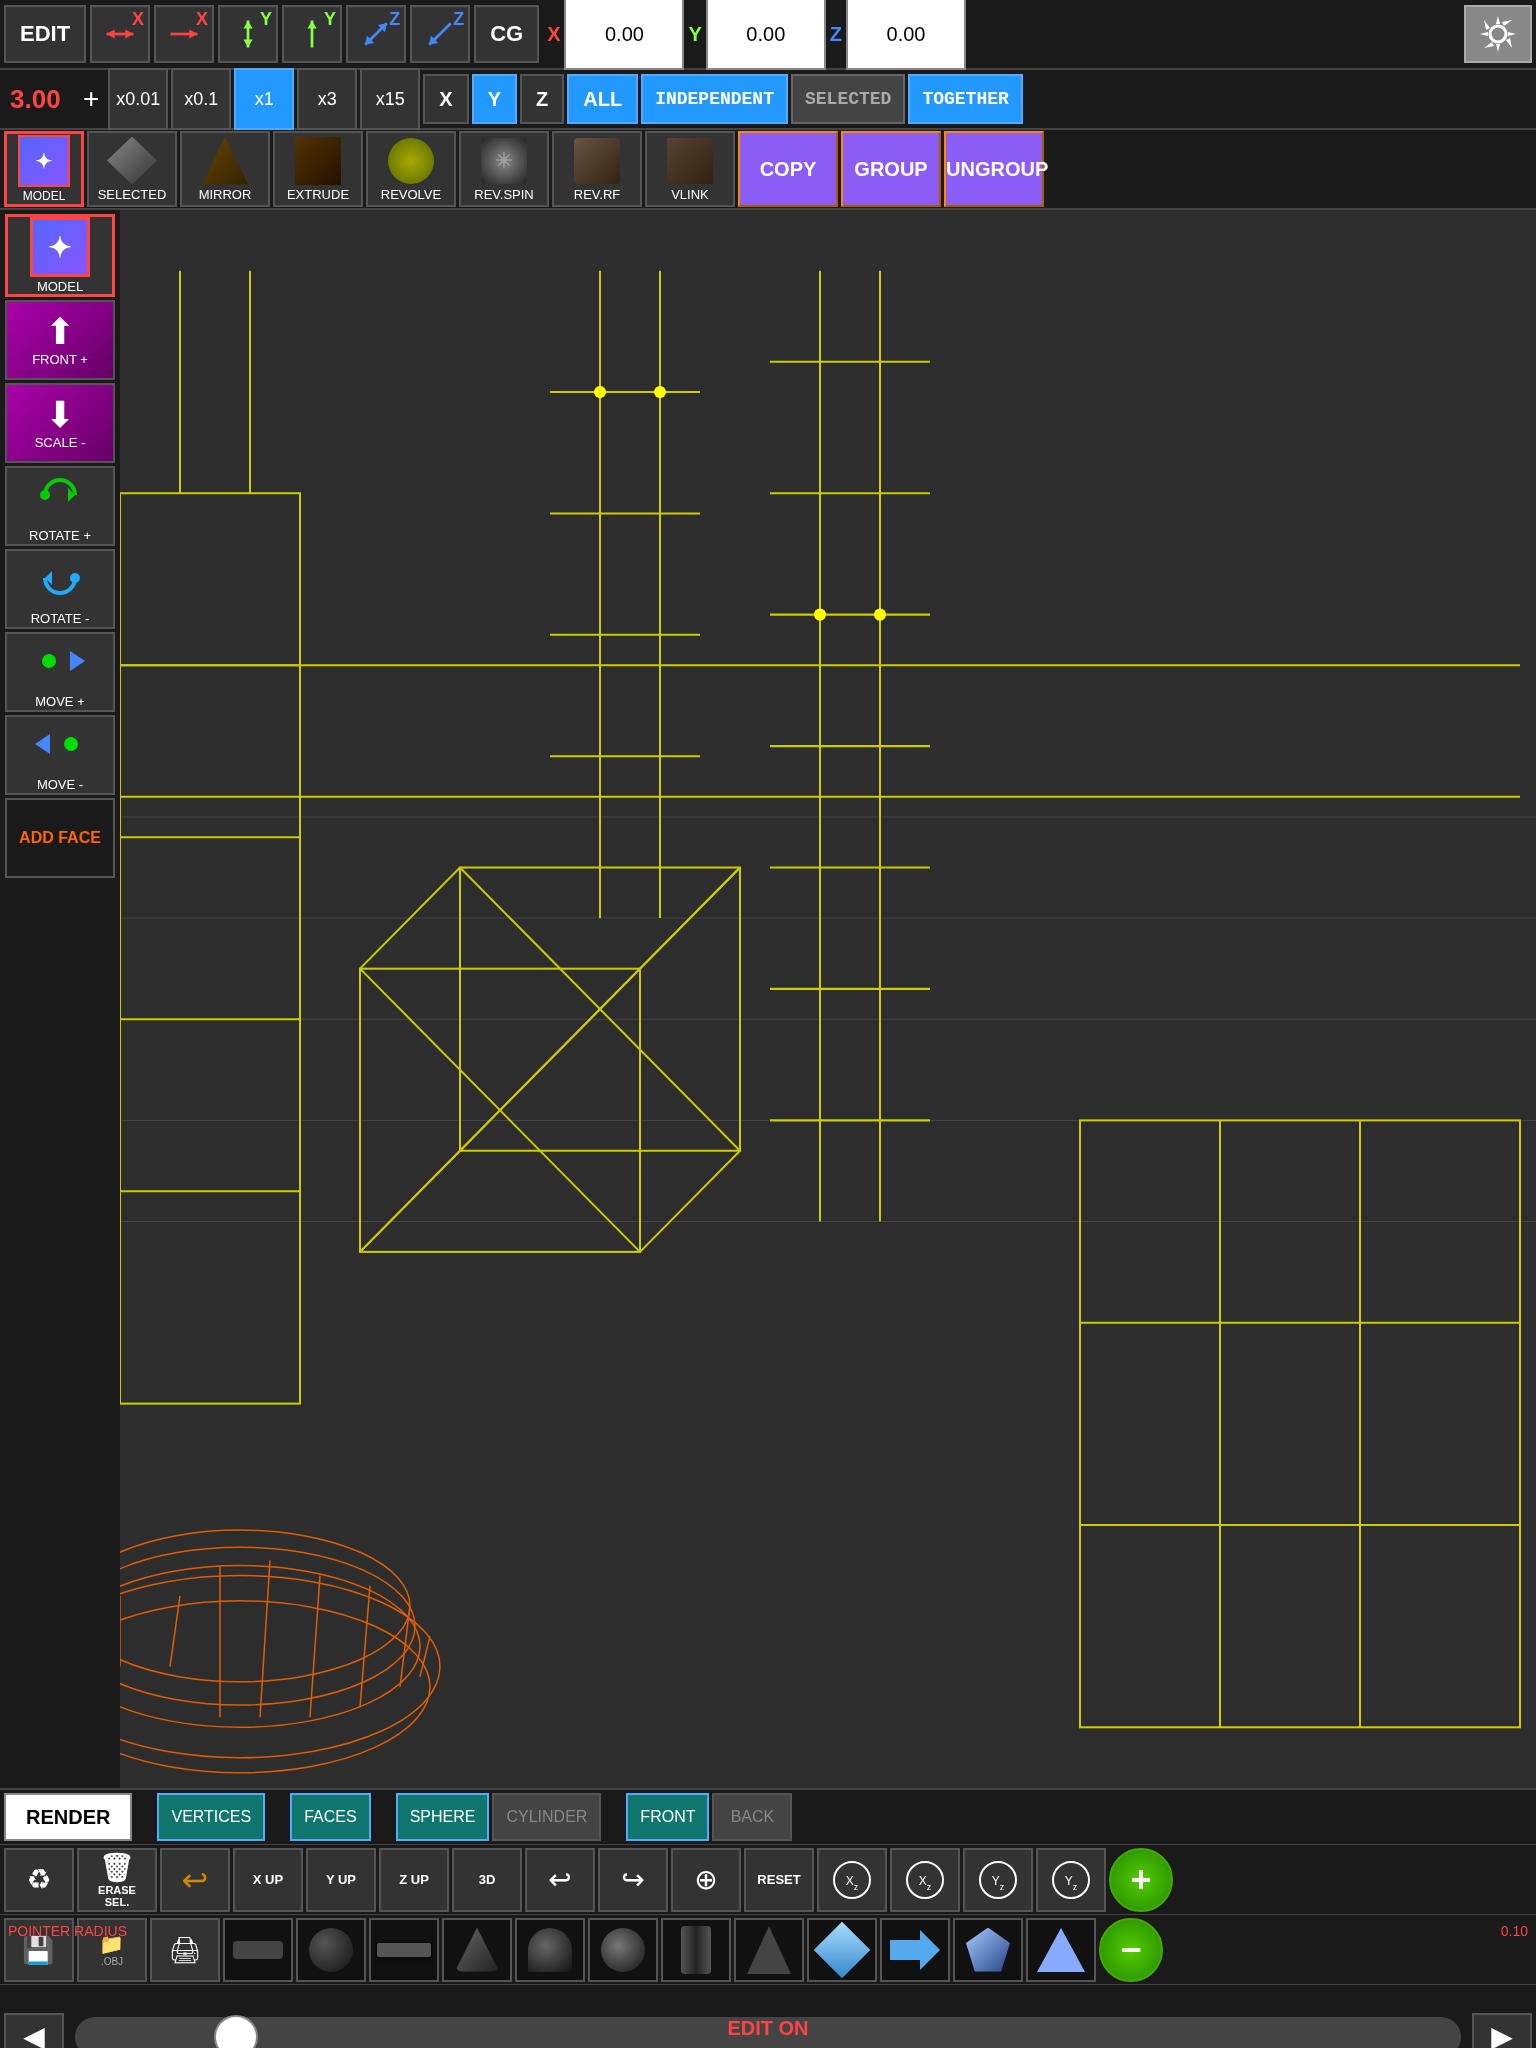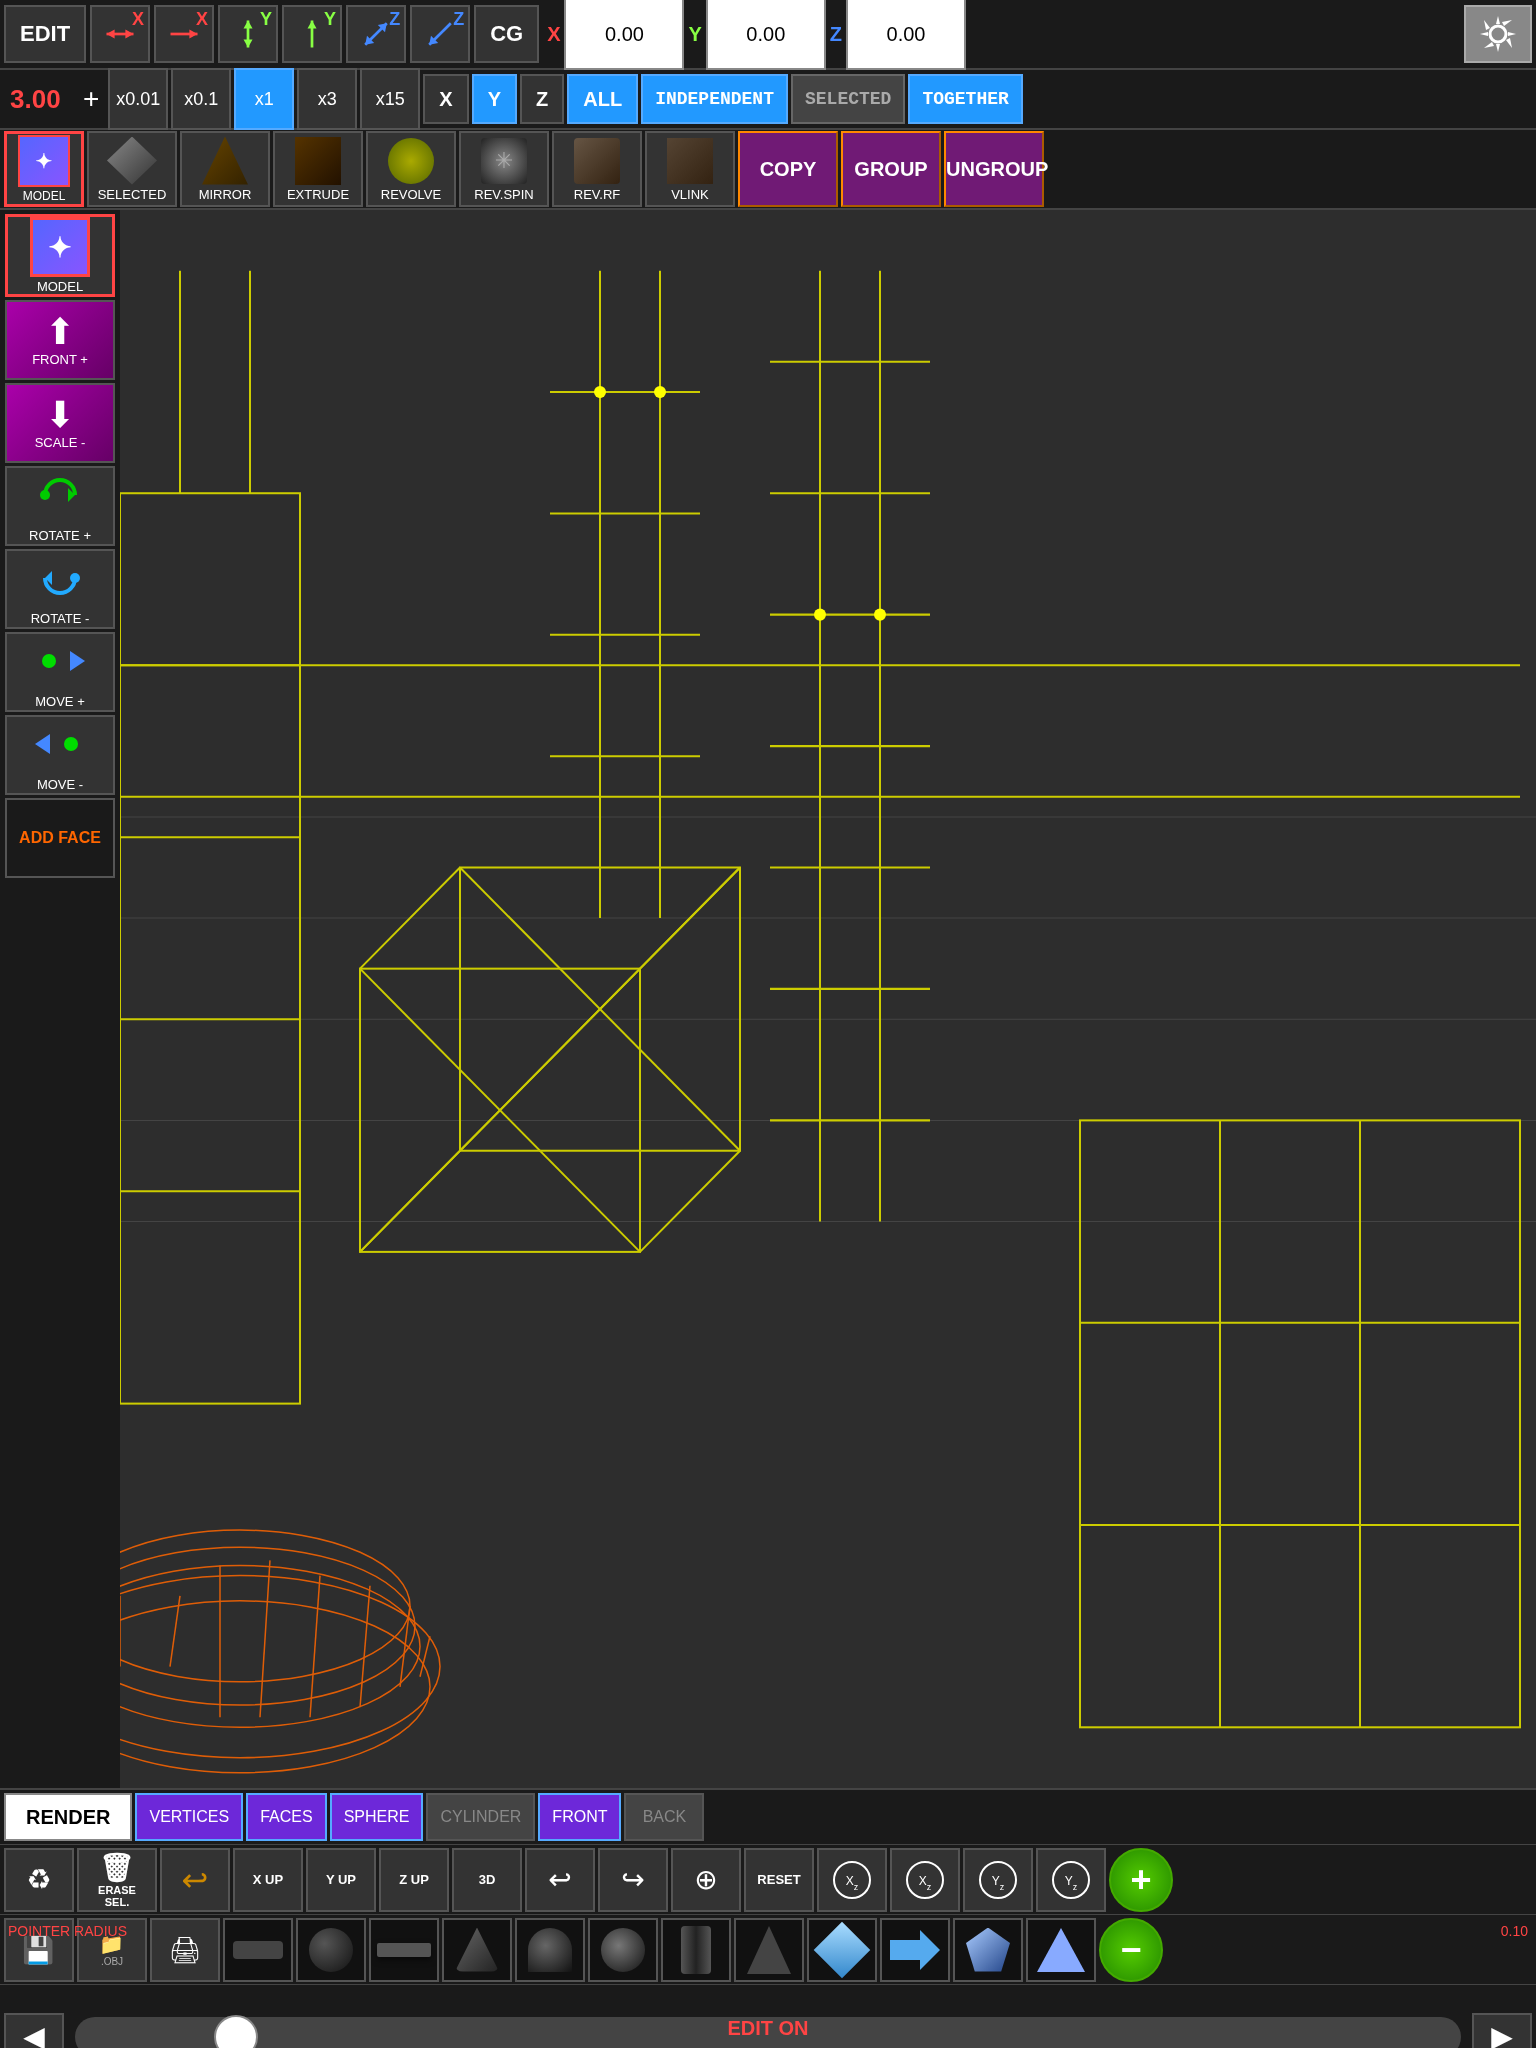--- a/index.html
+++ b/index.html
@@ -193,21 +193,21 @@
     .op-btn .op-icon {
       width: 50px;
       height: 48px;
       display: flex;
       align-items: center;
       justify-content: center;
       font-size: 28px;
     }
 
     .op-btn-orange {
-      background: #701a75;
+      background: #8b5cf6;
       border-color: #ff8800;
       color: white;
       font-size: 20px;
       font-weight: bold;
       width: 100px;
       height: 76px;
       cursor: pointer;
       border-width: 2px;
     }
 
@@ -310,22 +310,23 @@
       color: white;
       font-size: 16px;
       border: 2px solid #555;
       padding: 4px 12px;
       cursor: pointer;
       height: 48px;
       min-width: 80px;
     }
 
     .view-btn.active {
-      background: #6d28d9;
+      background: #0f766e;
       border-color: #55aaff;
+      margin-left: 22px;
     }
 
     .view-btn.dimmed {
       background: #444;
       color: #888;
     }
 
     #bottom-row2 {
       display: flex;
       align-items: center;

